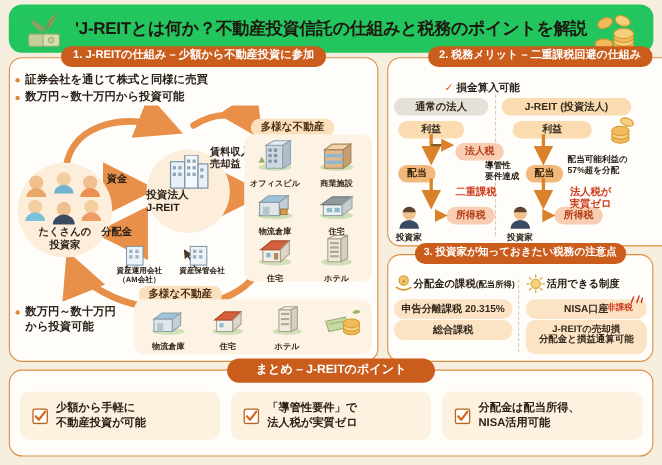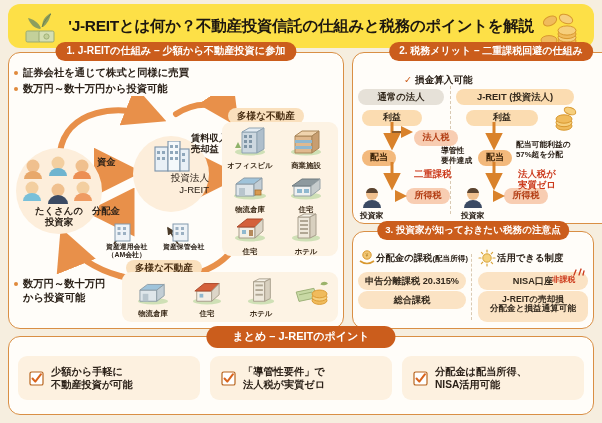--- a/index.html
+++ b/index.html
@@ -8,21 +8,21 @@
     background:#f6eedf;
     font-family:"Liberation Sans","DejaVu Sans",sans-serif;
     color:#2b2118;
     -webkit-font-smoothing:antialiased;
   }
   .page{position:relative;width:602px;height:423px;box-sizing:border-box;}
 
   
   .header{
     position:absolute;left:8px;top:4px;width:586px;height:44px;
-    background:#fde047;border-radius:12px;
+    background:#22c55e;border-radius:12px;
     display:flex;align-items:center;justify-content:center;
     box-sizing:border-box;
   }
   .title{
     font-size:15.5px;font-weight:bold;letter-spacing:-0.3px;
     color:#1d1710;white-space:nowrap;
   }
   .hdr-icon{position:absolute;display:block;}
   .hdr-left{left:14px;top:6px;}
   .hdr-right{right:8px;top:4px;}
@@ -86,22 +86,22 @@
   }
   .inv-label{
     position:absolute;left:16px;top:205px;width:86px;text-align:center;
     font-size:9.4px;font-weight:bold;line-height:1.18;color:#2b2118;
   }
   .reit-circle{
     position:absolute;left:133px;top:136px;width:76px;height:76px;
     background:#fdeedb;border-radius:50%;
   }
   .reit-label{
-    position:absolute;left:133px;top:172px;width:76px;text-align:right;
-    font-size:9.6px;font-weight:normal;line-height:1.2;color:#2b2118;
+    position:absolute;left:133px;top:172px;width:76px;text-align:left;
+    font-size:9.6px;font-weight:bold;line-height:1.2;color:#2b2118;
   }
   .flow-label{
     position:absolute;font-size:9.3px;font-weight:bold;color:#2b2118;
     line-height:1.2;white-space:nowrap;
   }
   #fl-shikin{left:97px;top:157px;}
   #fl-bunpai{left:92px;top:206px;}
   #fl-rent{left:191px;top:133px;text-align:left;}
   .sub-co{
     position:absolute;text-align:center;font-size:6.9px;font-weight:bold;

